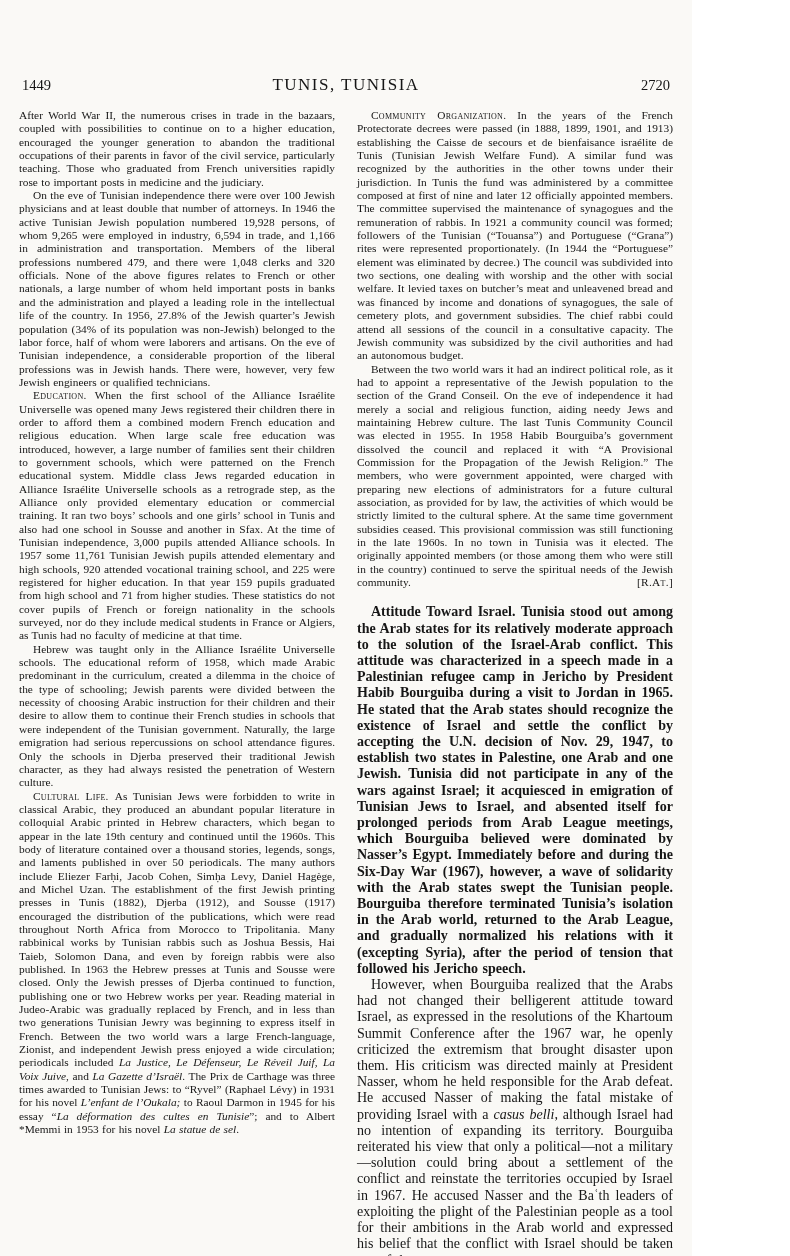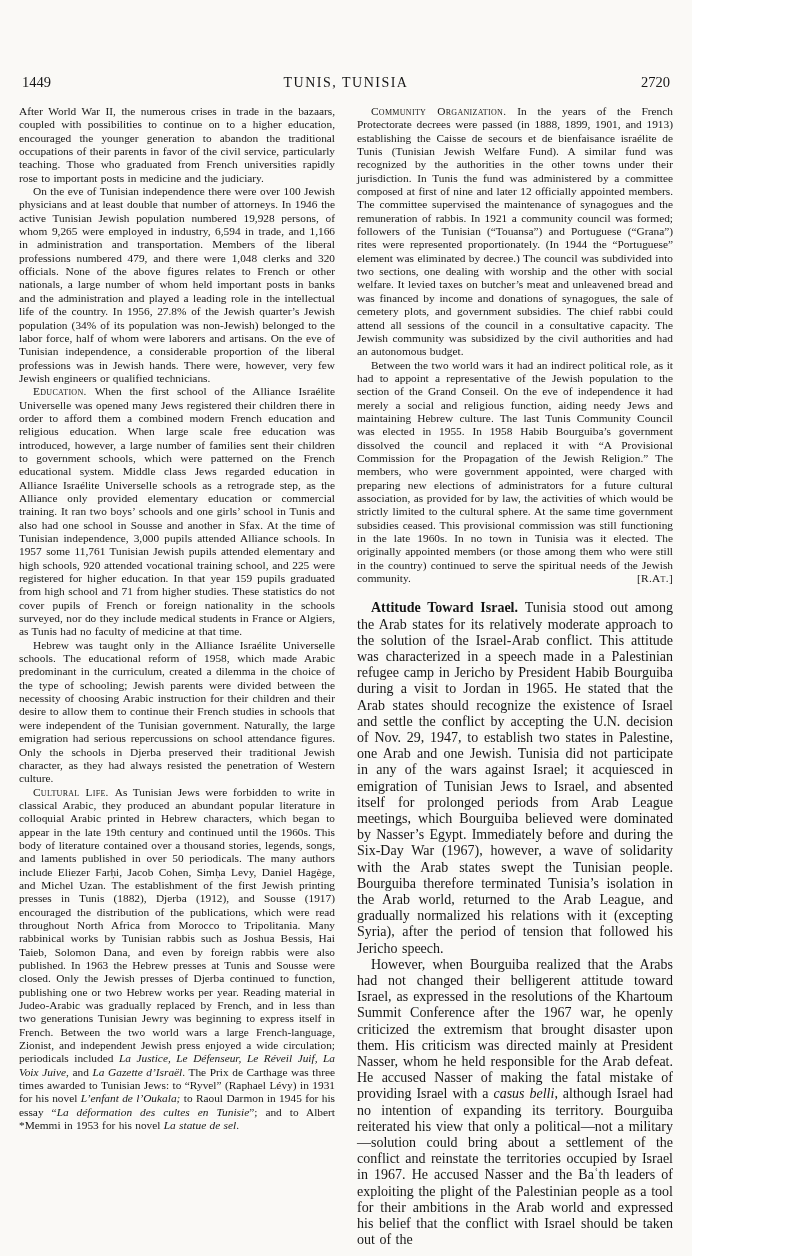--- a/index.html
+++ b/index.html
@@ -12,40 +12,40 @@
     font-family: "Liberation Serif", "DejaVu Serif", serif;
     box-sizing: border-box;
   }
   .header {
     display: flex;
     justify-content: space-between;
     align-items: baseline;
     padding: 30px 22px 8px 22px;
   }
   .page-num { font-size: 14.5px; }
-  .running-title { font-size: 14px; letter-spacing: 1.5px; margin-top: 45px; }
+  .running-title { font-size: 17px; letter-spacing: 1.5px; margin-top: 45px; }
   .columns {
     display: grid;
     grid-template-columns: 1fr 1fr;
     column-gap: 22px;
     padding: 6px 19px 20px 19px;
   }
   .column { min-width: 0; }
   .para {
     margin: 0;
     font-size: 11.35px;
     line-height: 13.35px;
     text-align: justify;
     hyphens: auto;
     -webkit-hyphens: auto;
     word-spacing: 0.5px;
   }
   .para.indent { text-indent: 14px; }
   .para.large { font-size: 14px; line-height: 16.2px; word-spacing: 1px; }
-  .para.space-before { margin-top: 15px; }
+  .para.space-before { margin-top: 15px; font-weight: bold; }
   .sc { font-variant: small-caps; letter-spacing: 0.3px; }
   .sig { float: right; }
 </style>
 </head>
 <body>
 
 <div class="page">
   <div class="header">
     <span class="page-num">1449</span>
     <span class="running-title">TUNIS, TUNISIA</span>

